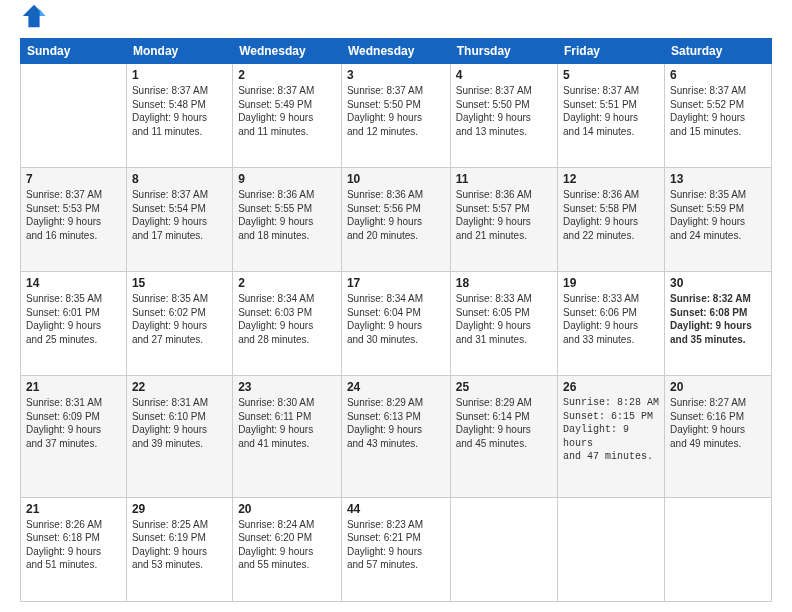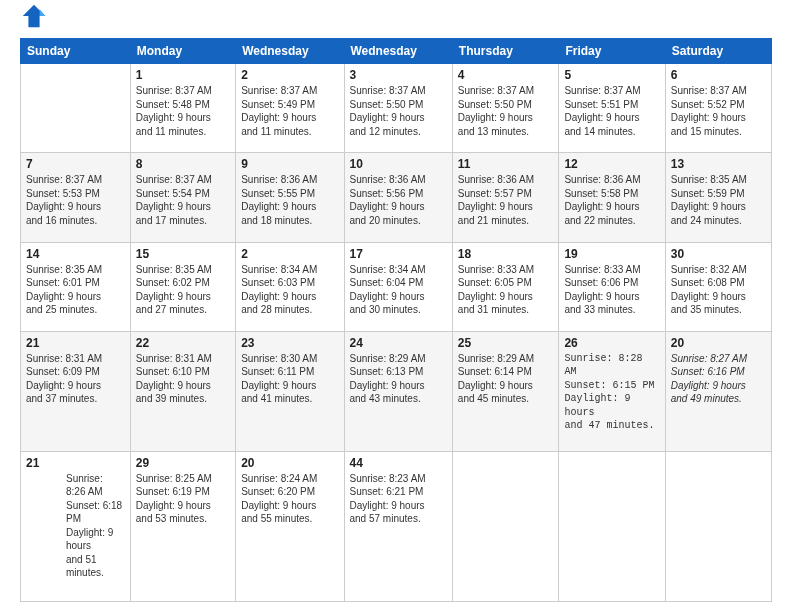--- a/index.html
+++ b/index.html
@@ -264,21 +264,21 @@
           </td>
           <td>
             <span class="day-number">19</span>
             <div class="day-info" style="white-space: pre-line;">Sunrise: 8:33 AM
 Sunset: 6:06 PM
 Daylight: 9 hours
 and 33 minutes.</div>
           </td>
           <td>
             <span class="day-number">30</span>
-            <div class="day-info" style="white-space: pre-line;">Sunrise: 8:32 AM
+            <div class="day-info" style="white-space: pre-line; font-weight: bold;">Sunrise: 8:32 AM
 Sunset: 6:08 PM
 Daylight: 9 hours
 and 35 minutes.</div>
           </td>
         </tr>
         <tr>
           <td>
             <span class="day-number">21</span>
             <div class="day-info" style="white-space: pre-line;">Sunrise: 8:31 AM
 Sunset: 6:09 PM
@@ -315,30 +315,30 @@
           </td>
           <td>
             <span class="day-number">26</span>
             <div class="day-info" style="white-space: pre-line; font-family: Liberation Mono, monospace;">Sunrise: 8:28 AM
 Sunset: 6:15 PM
 Daylight: 9 hours
 and 47 minutes.</div>
           </td>
           <td>
             <span class="day-number">20</span>
-            <div class="day-info" style="white-space: pre-line; font-style: italic;">Sunrise: 8:27 AM
+            <div class="day-info" style="white-space: pre-line;">Sunrise: 8:27 AM
 Sunset: 6:16 PM
 Daylight: 9 hours
 and 49 minutes.</div>
           </td>
         </tr>
         <tr>
           <td>
             <span class="day-number">21</span>
-            <div class="day-info" style="white-space: pre-line; margin-left: 40px;">Sunrise: 8:26 AM
+            <div class="day-info" style="white-space: pre-line;">Sunrise: 8:26 AM
 Sunset: 6:18 PM
 Daylight: 9 hours
 and 51 minutes.</div>
           </td>
           <td>
             <span class="day-number">29</span>
             <div class="day-info" style="white-space: pre-line;">Sunrise: 8:25 AM
 Sunset: 6:19 PM
 Daylight: 9 hours
 and 53 minutes.</div>

